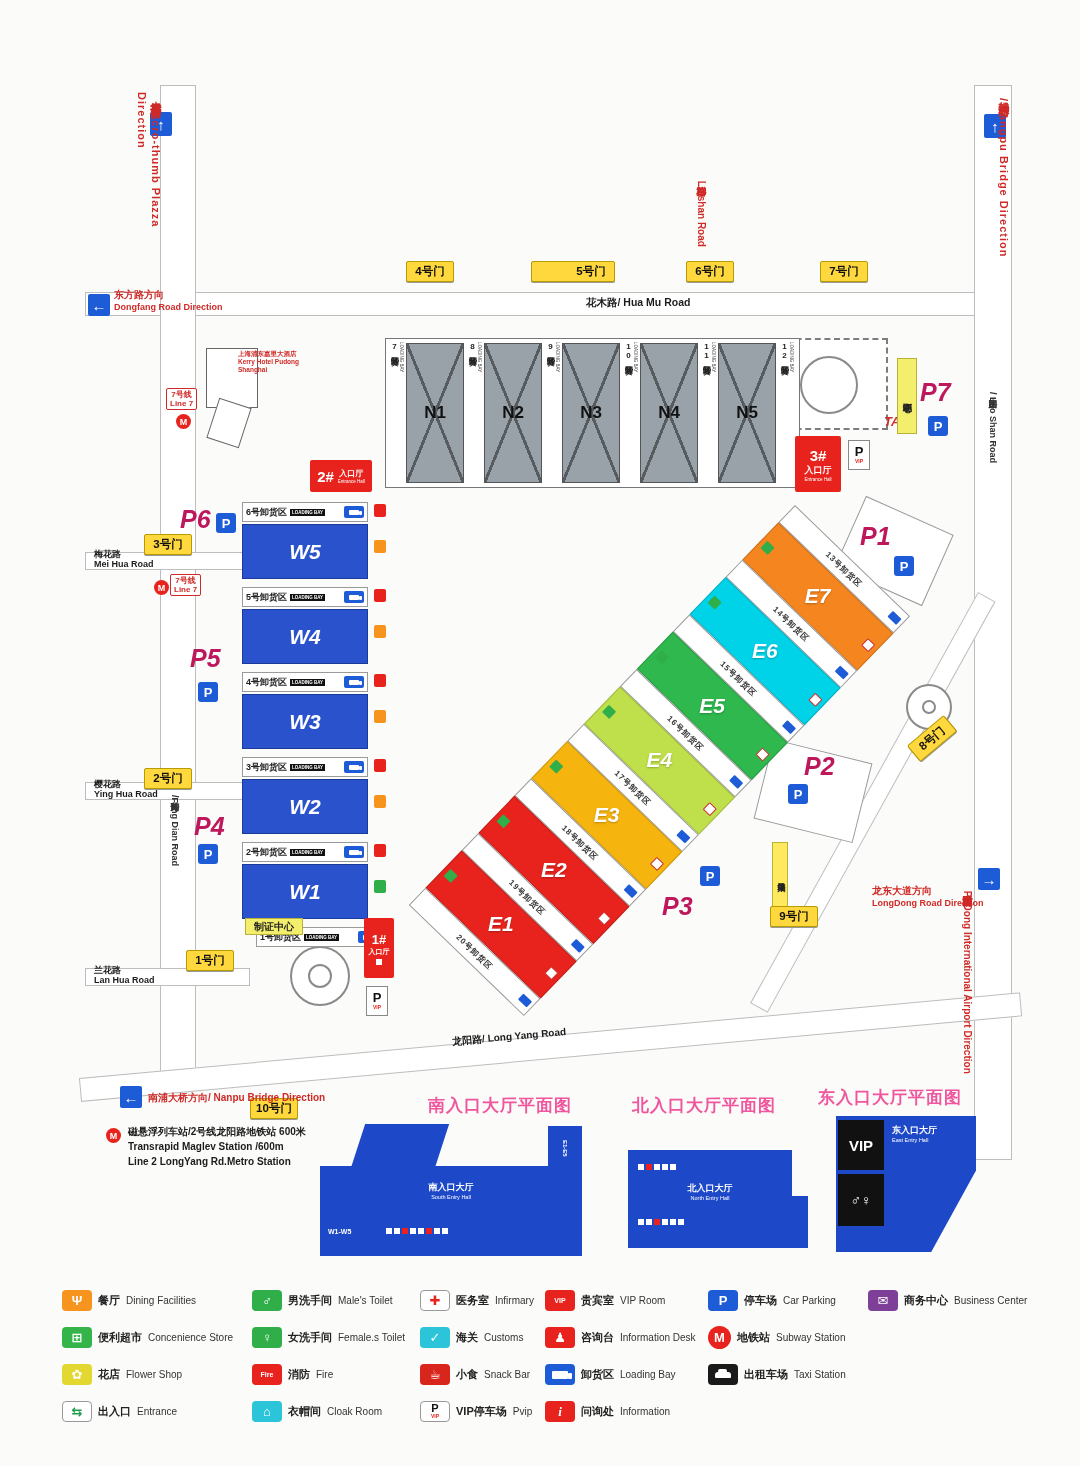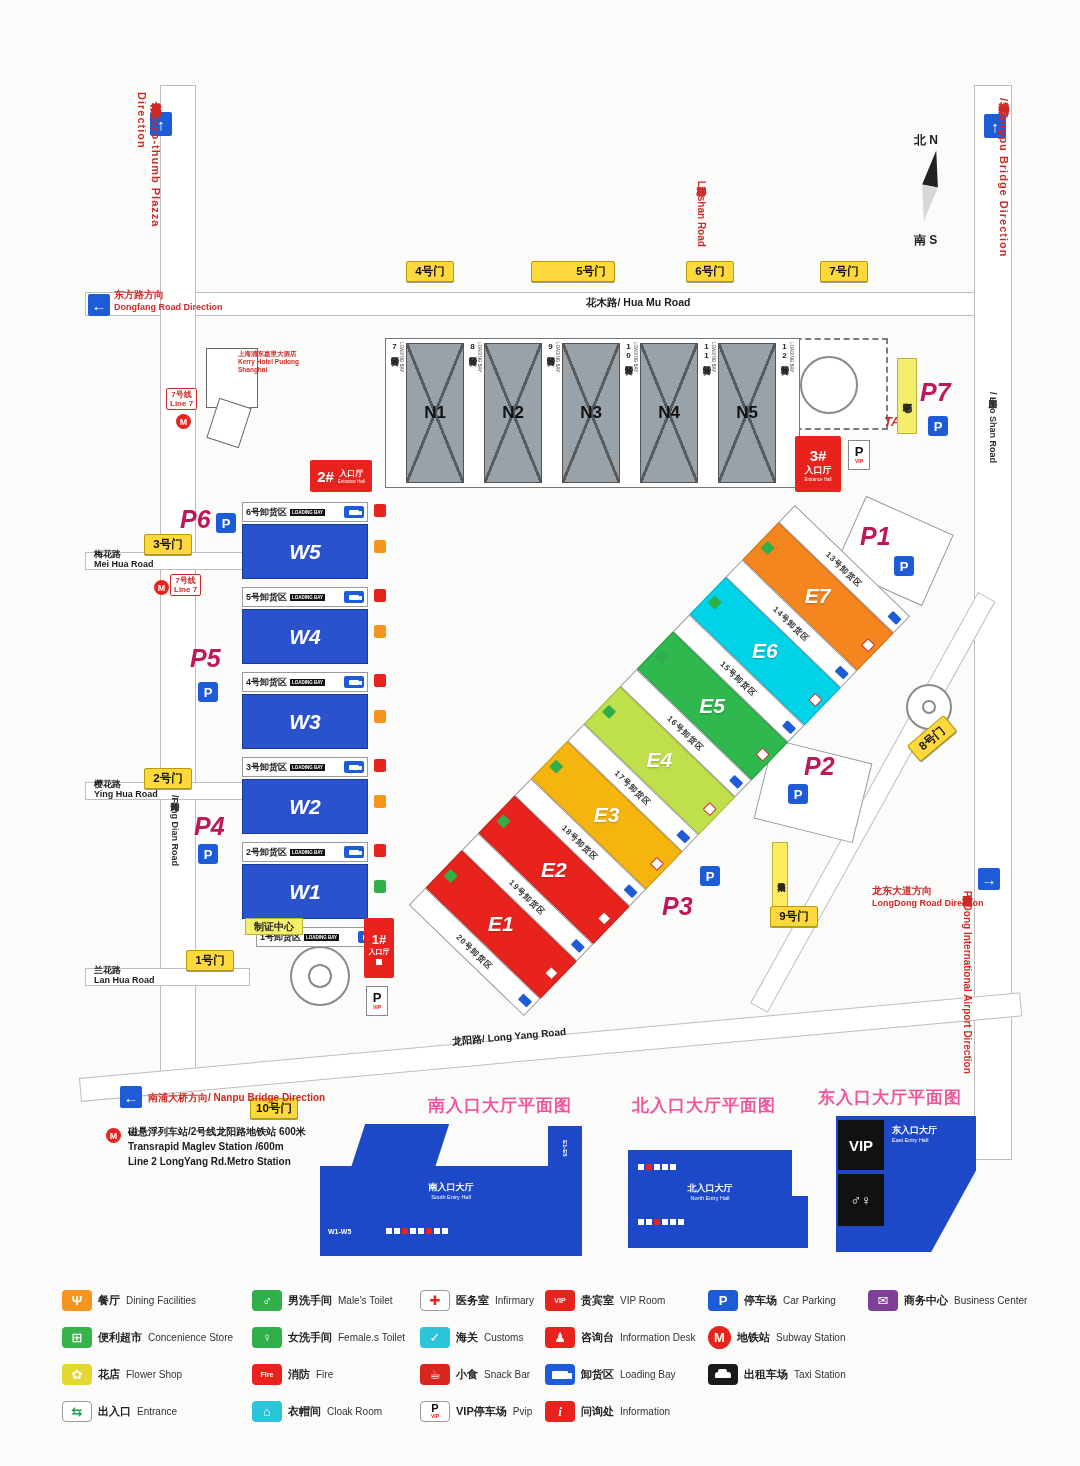--- a/index.html
+++ b/index.html
@@ -340,28 +340,20 @@
   <div class="psq" style="left:198px;top:682px;">P</div>
   <div class="psq" style="left:216px;top:513px;">P</div>
   <div class="psq" style="left:928px;top:416px;">P</div>
 
   <div class="barrow" style="left:150px;top:112px;">↑</div>
   <div class="abs vmix redsign" style="left:136px;top:92px;height:195px;font-size:11px;letter-spacing:1px;">大拇指广场方向 Macro-thumb Plazza Direction</div>
 
   <div class="barrow" style="left:984px;top:114px;">↑</div>
   <div class="abs vmix redsign" style="left:996px;top:92px;height:215px;font-size:11px;letter-spacing:1px;">杨浦大桥方向/ Yangpu Bridge Direction</div>
 
-  <div class="abs" style="left:900px;top:132px;width:60px;height:118px;">
-    <div class="blk" style="position:absolute;left:14px;top:0;font-size:12px;">北 N</div>
-    <div class="ndl">
-        <div class="ndl-n"></div>
-        <div class="ndl-s"></div>
-      </div>
-    <div class="blk" style="position:absolute;left:14px;top:100px;font-size:12px;">南 S</div>
-  </div>
 
   <div class="abs vmix redsign" style="left:694px;top:178px;height:86px;font-size:10px;">柳杉路 Luishan Road</div>
 
   <div class="barrow" style="left:88px;top:294px;height:22px;">←</div>
   <div class="abs" style="left:114px;top:288px;">
     <div class="redsign" style="font-size:10px;">东方路方向</div>
     <div class="redsign" style="font-size:9px;">Dongfang Road Direction</div>
   </div>
 
   <div class="abs blk" style="left:586px;top:296px;font-size:10.5px;">花木路/ Hua Mu Road</div>

